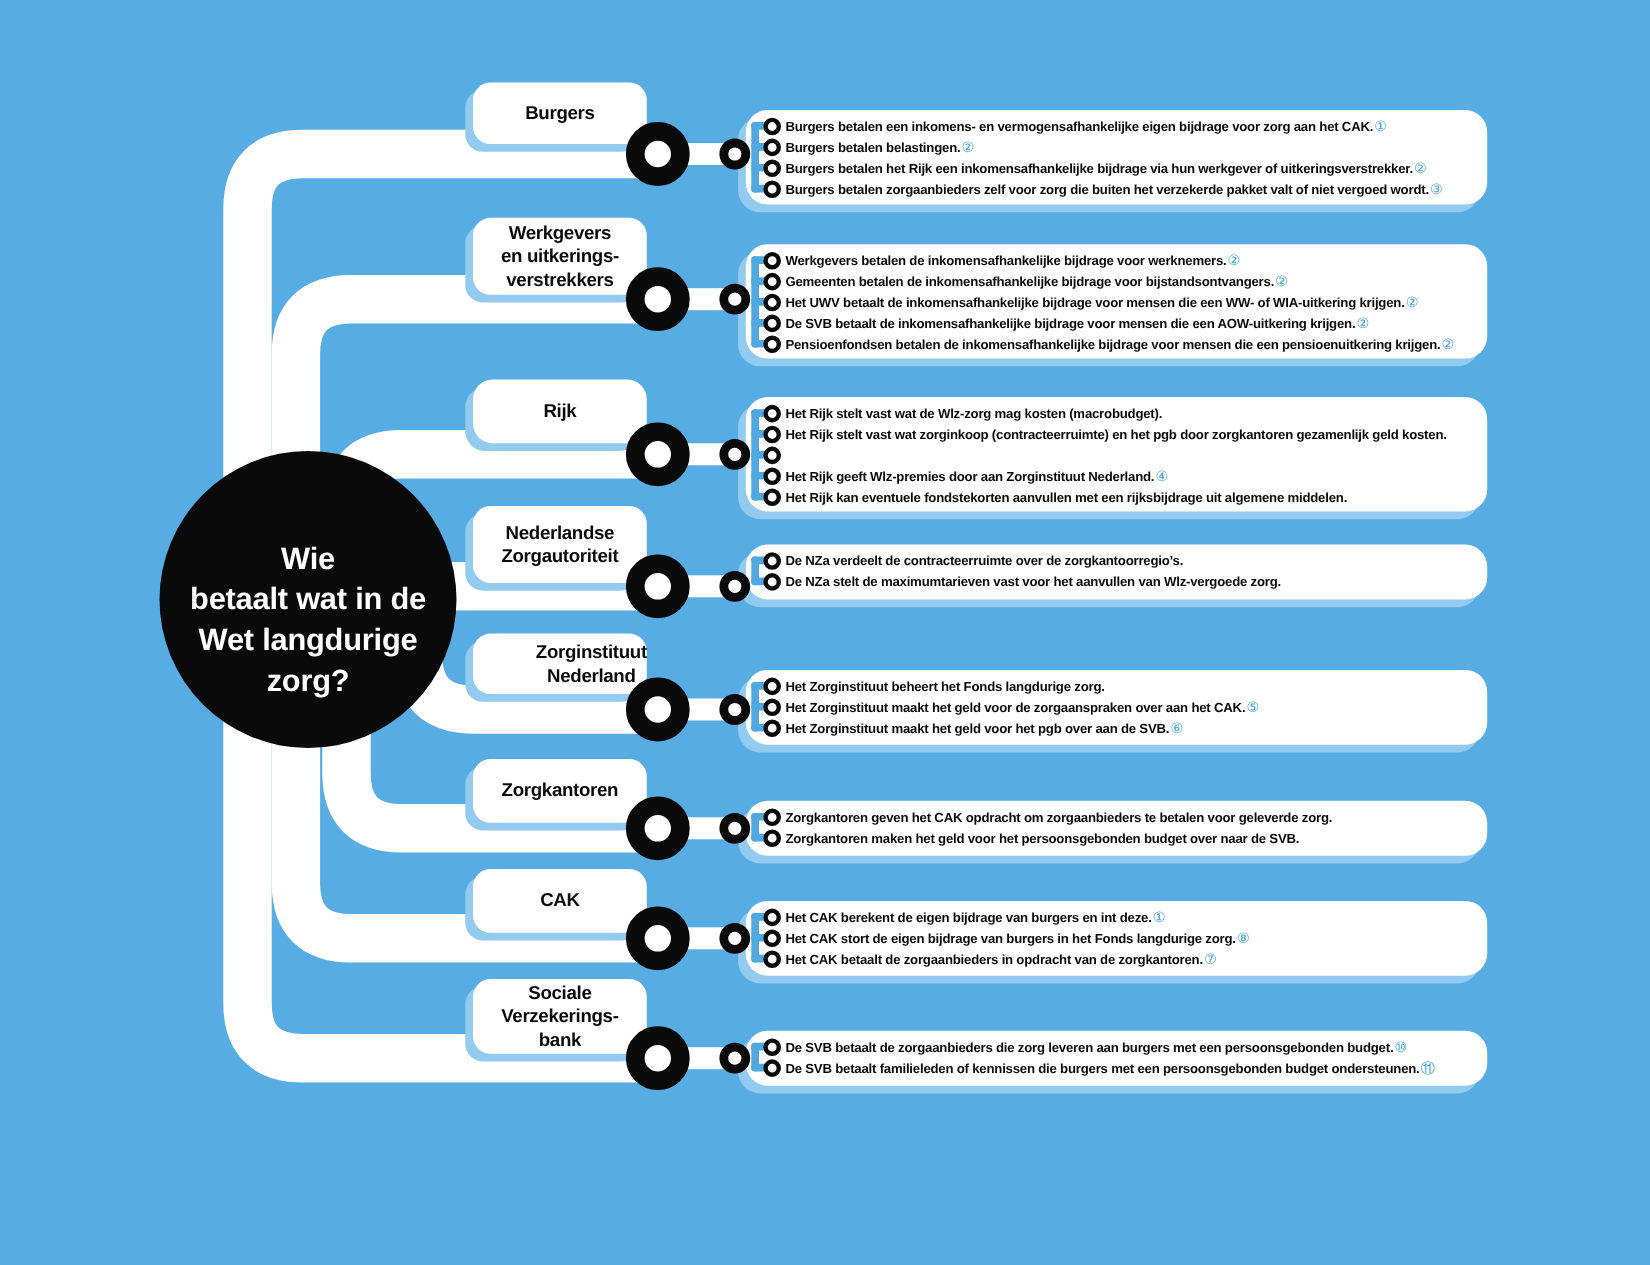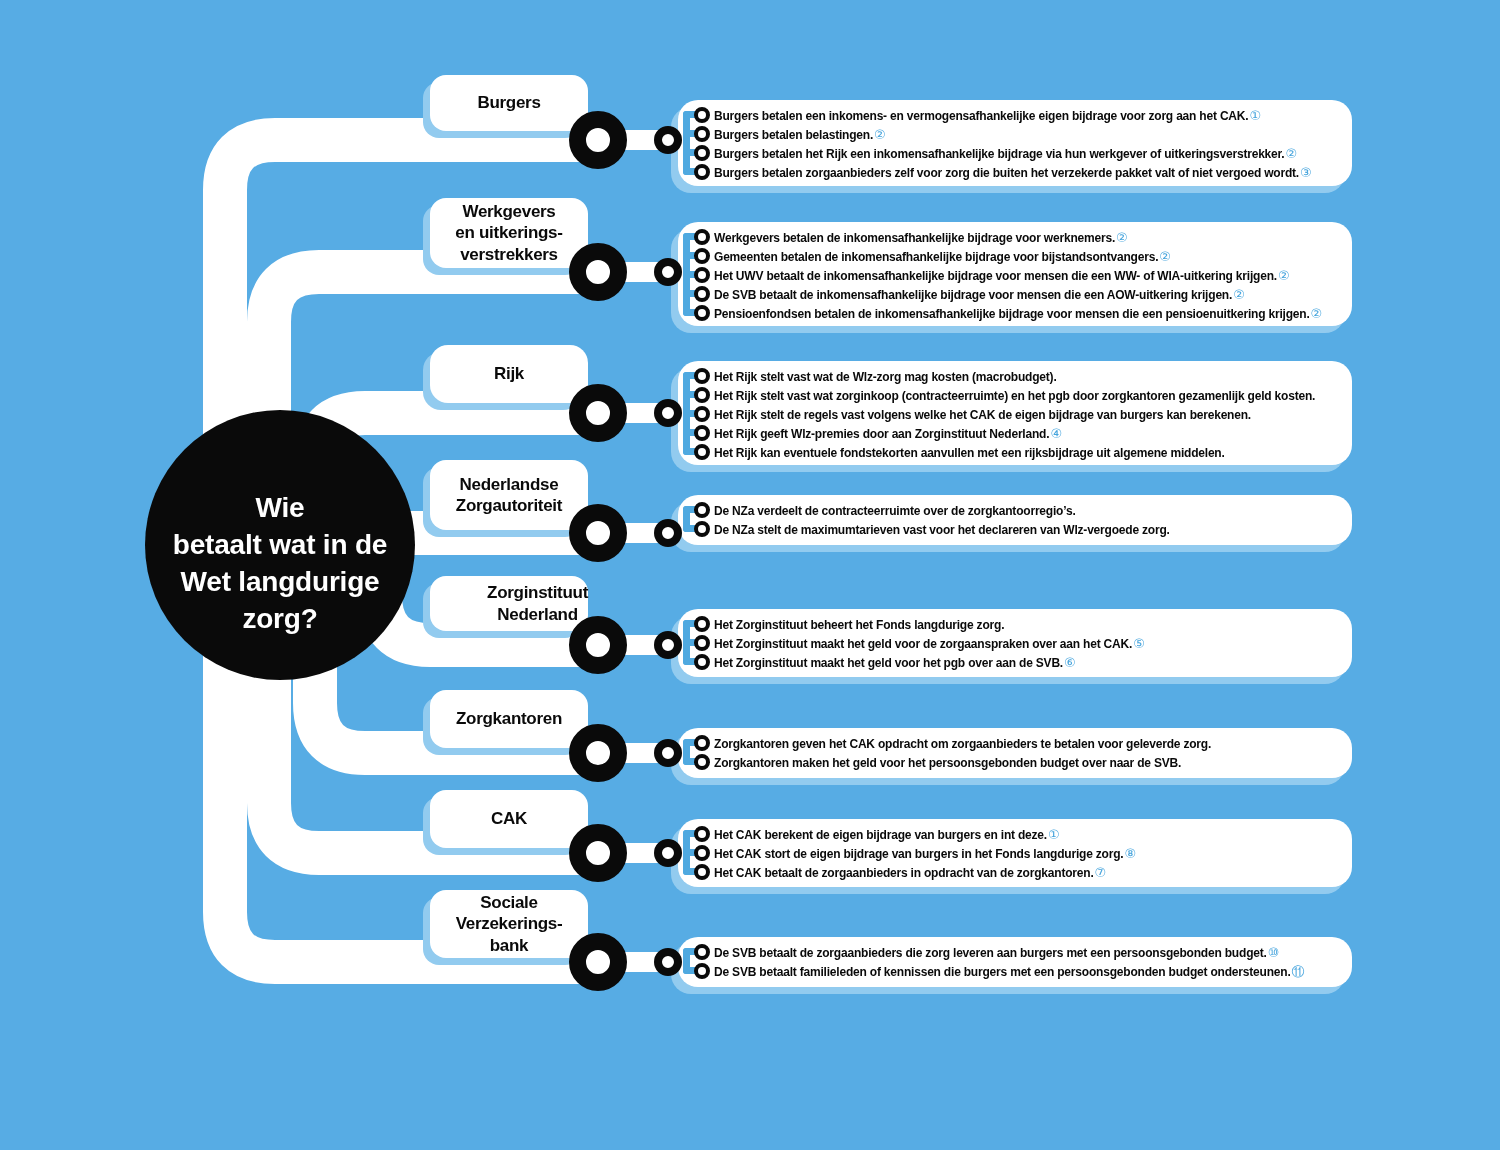--- a/index.html
+++ b/index.html
@@ -87,37 +87,37 @@
         <span class="lbl">Rijk</span>
       </div>
       <div class="bar" style="top: 403px;"></div>
       <div class="bigdonut" style="top: 384px;"></div>
       <div class="smalldonut" style="top: 399px;"></div>
       <div class="panel" style="top: 361px; height: 104px;">
         <div class="bracket" style="top: 11px; height: 83px;"></div>
         <ul>
           <li><span class="stub"></span><span class="ring"></span><span class="txt">Het Rijk stelt vast wat de Wlz-zorg mag kosten (macrobudget).</span></li>
           <li><span class="stub"></span><span class="ring"></span><span class="txt">Het Rijk stelt vast wat zorginkoop (contracteerruimte) en het pgb door zorgkantoren gezamenlijk geld kosten.</span></li>
-          <li><span class="stub"></span><span class="ring"></span><span class="txt">Het Rijk stelt de regels vast volgens welke het CAK de eigen bijdrage van burgers kan berekenen.</span></li>
+          <li><span class="stub"></span><span class="ring"></span></li>
           <li><span class="stub"></span><span class="ring"></span><span class="txt">Het Rijk geeft Wlz-premies door aan Zorginstituut Nederland.</span><span class="badge">④</span></li>
           <li><span class="stub"></span><span class="ring"></span><span class="txt">Het Rijk kan eventuele fondstekorten aanvullen met een rijksbijdrage uit algemene middelen.</span></li>
         </ul>
       </div>
       <div class="nodebox" style="top: 460px; height: 70px;">
         <span class="lbl">Nederlandse
 Zorgautoriteit</span>
       </div>
       <div class="bar" style="top: 523px;"></div>
       <div class="bigdonut" style="top: 504px;"></div>
       <div class="smalldonut" style="top: 519px;"></div>
       <div class="panel" style="top: 495px; height: 50px;">
         <div class="bracket" style="top: 11px; height: 26px;"></div>
         <ul>
           <li><span class="stub"></span><span class="ring"></span><span class="txt">De NZa verdeelt de contracteerruimte over de zorgkantoorregio’s.</span></li>
-          <li><span class="stub"></span><span class="ring"></span><span class="txt">De NZa stelt de maximumtarieven vast voor het declareren van Wlz-vergoede zorg.</span></li>
+          <li><span class="stub"></span><span class="ring"></span><span class="txt">De NZa stelt de maximumtarieven vast voor het aanvullen van Wlz-vergoede zorg.</span></li>
         </ul>
       </div>
       <div class="nodebox" style="top: 576px; height: 55px; justify-content: flex-end;">
         <span class="lbl">Zorginstituut
 Nederland</span>
       </div>
       <div class="bar" style="top: 635px;"></div>
       <div class="bigdonut" style="top: 616px;"></div>
       <div class="smalldonut" style="top: 631px;"></div>
       <div class="panel" style="top: 609px; height: 68px;">

